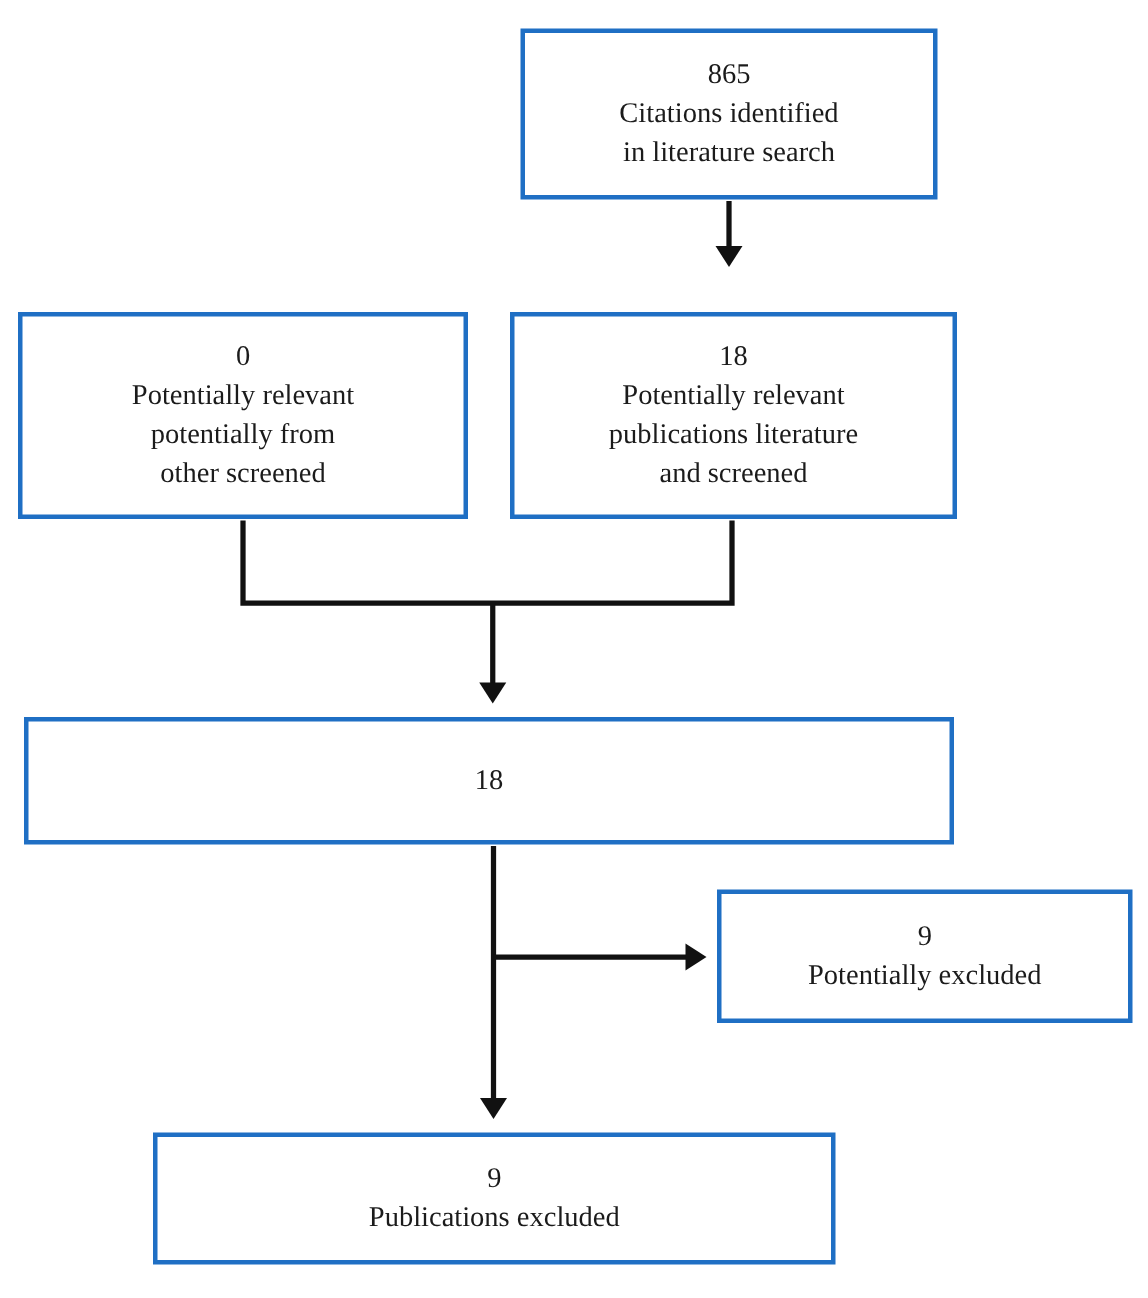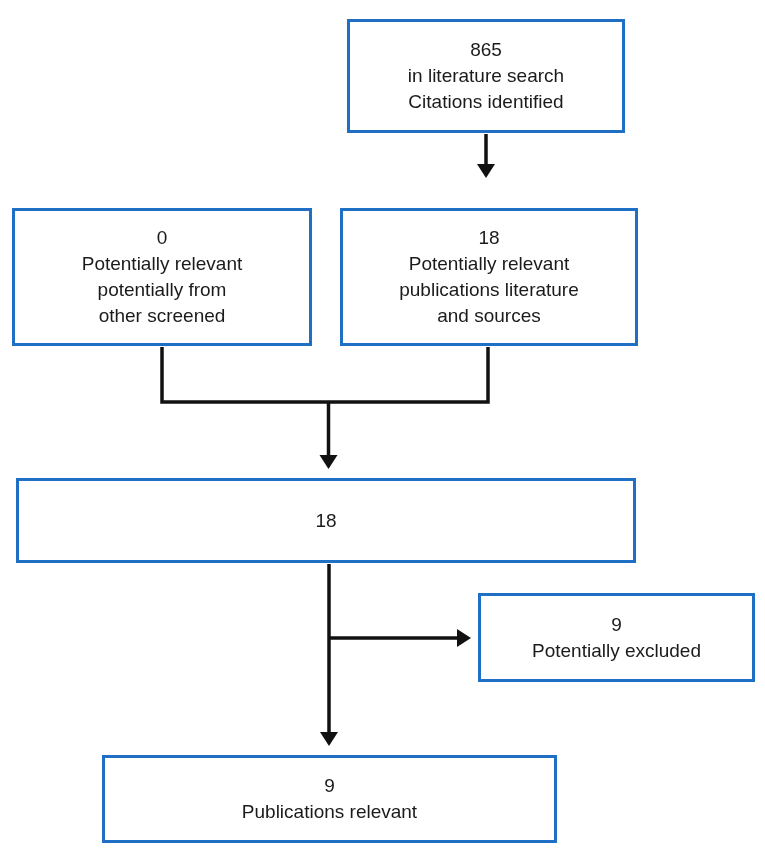--- a/index.html
+++ b/index.html
@@ -7,21 +7,21 @@
     --box-fill:#ffffff;
     --arrow:#111111;
     --text:#1b1b1b;
   }
   html,body{margin:0;padding:0;background:#ffffff;}
   .canvas{
     position:relative;
     width:765px;
     height:865px;
     background:#ffffff;
-    font-family:Liberation Sans, sans-serif;
+    font-family:Liberation Serif, serif;
     color:var(--text);
   }
   .connectors{
     position:absolute;
     left:0;top:0;
     width:765px;height:865px;
     pointer-events:none;
   }
   .box{
     position:absolute;
@@ -58,45 +58,45 @@
 
     <line class="conn" x1="329" y1="564" x2="329" y2="734"></line>
     <polygon class="head" points="320,732 338,732 329,746"></polygon>
 
     <line class="conn" x1="329" y1="638" x2="459" y2="638"></line>
     <polygon class="head" points="457,629 457,647 471,638"></polygon>
   </svg>
 
   <div class="box" style="left:347px;top:19px;width:278px;height:114px">
     <div class="num">865</div>
+    <div class="line">Citations identified</div>
     <div class="line">in literature search</div>
-    <div class="line">Citations identified</div>
   </div>
 
   <div class="box" style="left:12px;top:208px;width:300px;height:138px">
     <div class="num">0</div>
     <div class="line">Potentially relevant</div>
     <div class="line">potentially from</div>
     <div class="line">other screened</div>
   </div>
 
   <div class="box" style="left:340px;top:208px;width:298px;height:138px">
     <div class="num">18</div>
     <div class="line">Potentially relevant</div>
     <div class="line">publications literature</div>
-    <div class="line">and sources</div>
+    <div class="line">and screened</div>
   </div>
 
   <div class="box" style="left:16px;top:478px;width:620px;height:85px">
     <div class="num">18</div>
   </div>
 
   <div class="box" style="left:478px;top:593px;width:277px;height:89px">
     <div class="num">9</div>
     <div class="line">Potentially excluded</div>
   </div>
 
   <div class="box" style="left:102px;top:755px;width:455px;height:88px">
     <div class="num">9</div>
-    <div class="line">Publications relevant</div>
+    <div class="line">Publications excluded</div>
   </div>
 
 </div>
 
 </body></html>

